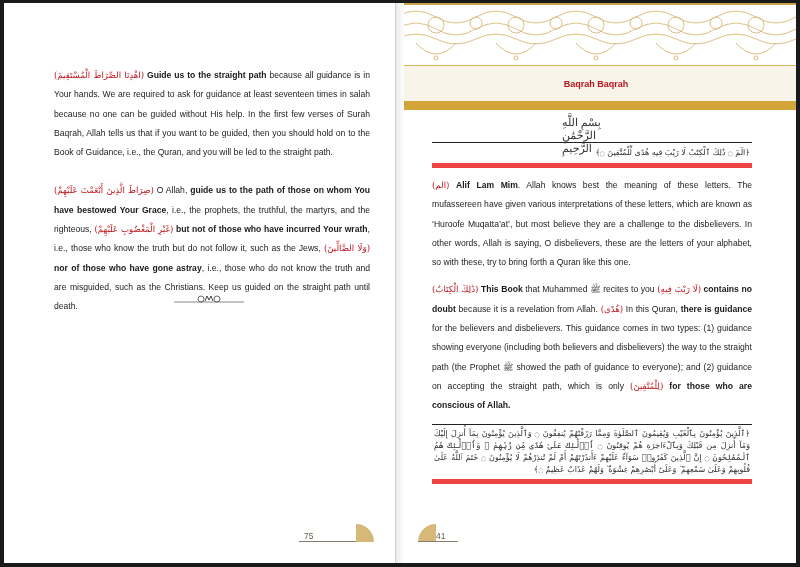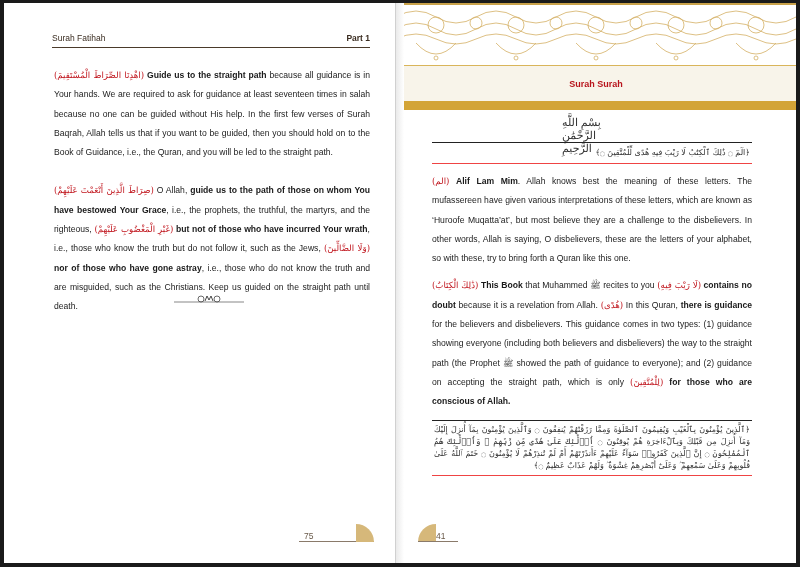--- a/index.html
+++ b/index.html
@@ -29,34 +29,30 @@
   .quad-right { left: 22px; bottom: 21px; border-top-left-radius: 18px; }
   .quad-line { position: absolute; height: 1px; background: #8a7a6a; bottom: 21px; }
 
   
   .ornament-band { position: absolute; left: 0; top: 0; width: 100%; height: 62px; }
   .title-band { position: absolute; left: 0; top: 62px; width: 100%; height: 36px; background: #f8f4ea; border-top: 1px solid #d9b55a; display: flex; align-items: center; justify-content: center; }
   .title-band span { color: #b8141c; font-weight: bold; font-size: 9px; }
   .gold-bar { position: absolute; left: 0; top: 98px; width: 100%; height: 9px; background: #d3a437; }
   .basmala { position: absolute; left: 166px; top: 113px; width: 60px; height: 22px; font-family: Liberation Serif, serif; font-size: 11px; color: #333; text-align: left; }
   .right-body { position: absolute; left: 36px; top: 139px; width: 320px; }
-  .verse-box { border-top: 1.3px solid #222; border-bottom: 1px solid #ef4444; padding: 3px 2px; font-family: "DejaVu Serif", serif; font-size: 8px; color: #333; direction: rtl; text-align: right; line-height: 14px; margin-bottom: 8px; }
+  .verse-box { border-top: 1.3px solid #222; border-bottom: 5px solid #ef4444; padding: 3px 2px; font-family: "DejaVu Serif", serif; font-size: 8px; color: #333; direction: rtl; text-align: right; line-height: 14px; margin-bottom: 8px; }
   .verse-box.long { line-height: 12px; text-align: justify; }
   .right-para { margin-bottom: 8px; }
 </style>
 </head>
 <body>
 
 <div class="spread">
 
   <div class="page page-left">
-    <div class="running-head">
-      <span>Surah Fatihah</span>
-      <span>Part 1</span>
-    </div>
 
     <div class="left-body body-text">
       <p class="para">
         <span class="ar">(اهْدِنَا الصِّرَاطَ الْمُسْتَقِيمَ)</span><b> Guide us to the straight path</b><span> because all guidance is in Your hands. We are required to ask for guidance at least seventeen times in salah because no one can be guided without His help. In the first few verses of Surah Baqrah, Allah tells us that if you want to be guided, then you should hold on to the Book of Guidance, i.e., the Quran, and you will be led to the straight path.</span>
       </p>
       <p class="para">
         <span class="ar">(صِرَاطَ الَّذِينَ أَنْعَمْتَ عَلَيْهِمْ)</span><span> O Allah, </span><b>guide us to the path of those on whom You have bestowed Your Grace</b><span>, i.e., the prophets, the truthful, the martyrs, and the righteous, </span><span class="ar">(غَيْرِ الْمَغْضُوبِ عَلَيْهِمْ)</span><b> but not of those who have incurred Your wrath</b><span>, i.e., those who know the truth but do not follow it, such as the Jews, </span><span class="ar">(وَلَا الضَّالِّينَ)</span><b> nor of those who have gone astray</b><span>, i.e., those who do not know the truth and are misguided, such as the Christians. Keep us guided on the straight path until death.</span>
       </p>
     </div>
 
@@ -95,21 +91,21 @@
           <circle cx="320" cy="20" r="6"></circle>
         <circle cx="40" cy="55" r="2"></circle>
           <circle cx="120" cy="55" r="2"></circle>
           <circle cx="200" cy="55" r="2"></circle>
           <circle cx="280" cy="55" r="2"></circle>
           <circle cx="360" cy="55" r="2"></circle>
       </g>
     </svg>
 
     <div class="title-band">
-      <span>Surah Surah</span>
+      <span>Baqrah Baqrah</span>
     </div>
     <div class="gold-bar"></div>
 
     <div class="basmala">بِسْمِ اللَّهِ الرَّحْمَٰنِ الرَّحِيمِ</div>
 
     <div class="right-body body-text">
 
       <div class="verse-box">﴿الٓمٓ ۝ ذَٰلِكَ ٱلْكِتَٰبُ لَا رَيْبَ فِيهِ هُدًى لِّلْمُتَّقِينَ ۝﴾</div>
 
       <p class="right-para">

